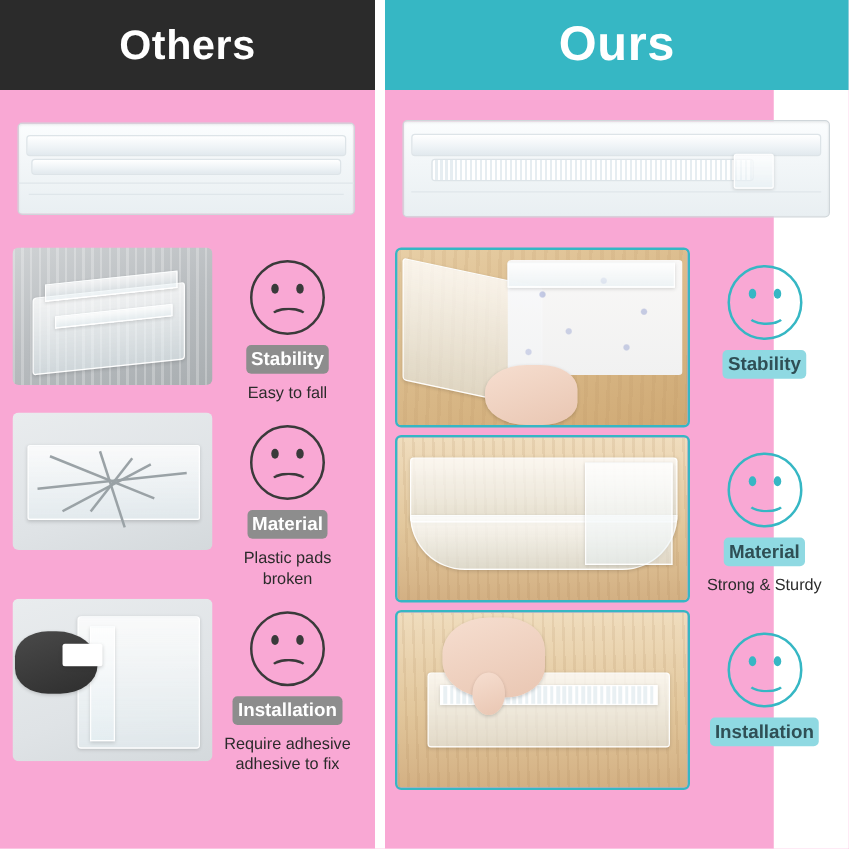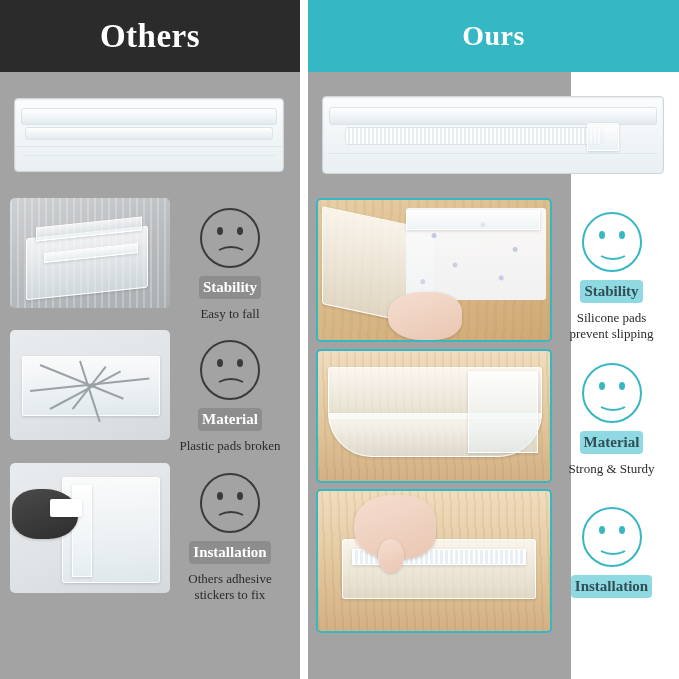--- a/index.html
+++ b/index.html
@@ -2,29 +2,29 @@
 <html><head>
 <meta charset="utf-8">
 <style>
   html,body{margin:0;padding:0;}
   body{
     width:679px;height:679px;
     font-family:"Liberation Sans", sans-serif;
     background:#ffffff;
     overflow:hidden;
   }
-  .page{position:relative;width:571px;height:679px;background:#a3a3a3;font-family:Liberation Serif, serif;}
+  .page{position:relative;width:619px;height:679px;background:#f9a8d4;}
 
   
   .header{display:flex;width:679px;height:72px;}
   .hdr-left{width:300px;height:72px;background:#2b2b2b;display:flex;align-items:center;justify-content:center;}
   .hdr-gap{width:8px;height:72px;background:#ffffff;}
   .hdr-right{width:371px;height:72px;background:#36b7c4;display:flex;align-items:center;justify-content:center;}
   .hdr-left span{color:#ffffff;font-size:33px;font-weight:bold;letter-spacing:.5px;}
-  .hdr-right span{color:#ffffff;font-size:28px;font-weight:bold;letter-spacing:.5px;}
+  .hdr-right span{color:#ffffff;font-size:39px;font-weight:bold;letter-spacing:.5px;}
 
   
   .vdivider{position:absolute;left:300px;top:72px;width:8px;height:607px;background:#ffffff;z-index:6;}
 
   
   .col{position:absolute;top:72px;}
   .col-left{left:0;width:300px;}
   .col-right{left:308px;width:371px;}
 
   
@@ -159,21 +159,21 @@
         <div class="hand" style="left:2px;top:26px;width:66px;height:50px;background:linear-gradient(160deg,#4a4a4a,#2e2e2e);border-radius:40% 50% 45% 40%;"></div>
         <div class="glass" style="left:40px;top:36px;width:30px;height:16px;background:#ffffff;border-radius:2px;"></div>
       </div>
       <div class="cap" style="padding-top:10px;">
         <div class="face">
           <i class="eye l"></i>
             <i class="eye r"></i>
             <i class="mouth-sad"></i>
         </div>
         <div class="pill gray">Installation</div>
-        <div class="subtxt">Others adhesive stickers to fix</div>
+        <div class="subtxt">Require adhesive adhesive to fix</div>
       </div>
     </div>
   </div>
 
   <div class="col col-right">
 
     <div class="hero hero-right">
       <div class="tray" style="width:340px;height:76px;margin-top:12px;">
         <div class="bar" style="top:10px;height:16px;"></div>
         <div class="bar" style="top:30px;height:16px;left:22px;right:60px;background:repeating-linear-gradient(90deg,#ffffff 0 2px,#e6edf1 2px 4px);"></div>
@@ -190,21 +190,20 @@
         <div class="glass" style="left:88px;top:10px;width:132px;height:18px;"></div>
         <div class="hand" style="left:70px;top:92px;width:74px;height:48px;"></div>
       </div>
       <div class="cap" style="padding-top:14px;">
         <div class="face happy">
           <i class="eye l"></i>
             <i class="eye r"></i>
             <i class="mouth-happy"></i>
         </div>
         <div class="pill teal">Stability</div>
-        <div class="subtxt">Silicone pads prevent slipping</div>
       </div>
     </div>
 
     <div class="frow" style="padding:6px 8px 0 8px;">
       <div class="thumb teal" style="width:232px;height:130px;">
         <div class="ph wood2"></div>
         <div class="glass" style="left:10px;top:16px;width:212px;height:50px;border-radius:3px;"></div>
         <div class="glass" style="left:10px;top:62px;width:212px;height:42px;border-radius:0 0 60px 60px;background:linear-gradient(180deg,rgba(255,255,255,.85),rgba(225,238,243,.6));"></div>
         <div class="glass" style="left:150px;top:20px;width:68px;height:80px;"></div>
       </div>

